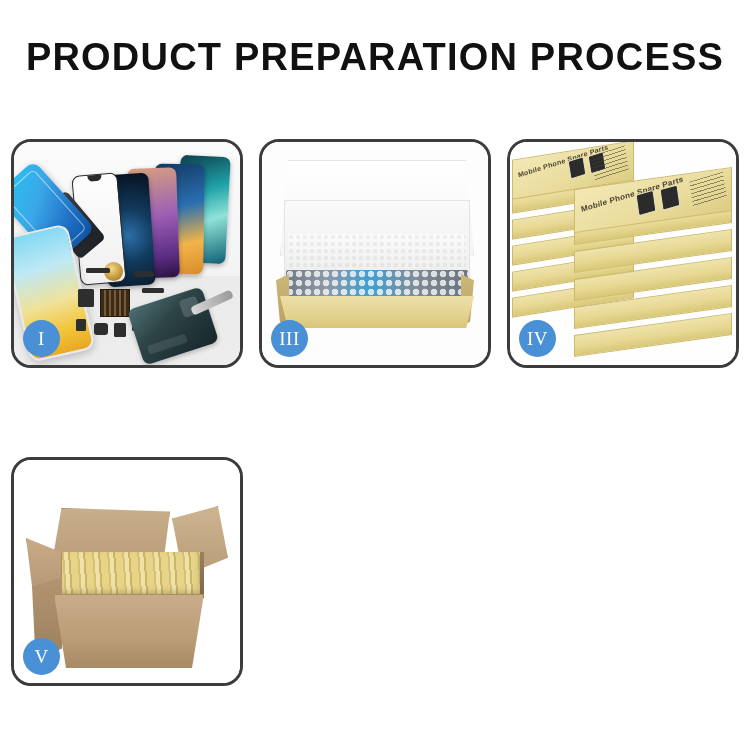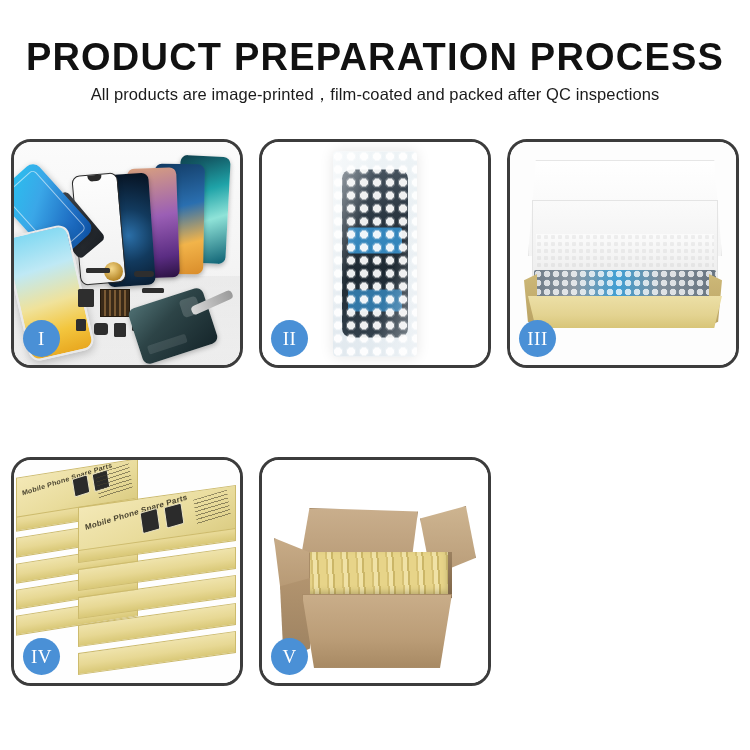--- a/index.html
+++ b/index.html
@@ -531,21 +531,20 @@
     background: rgba(110,88,60,0.55);
   }
 </style>
 </head>
 <body>
 
 <div class="page">
 
   <div class="header">
     <div class="page-title">PRODUCT PREPARATION PROCESS</div>
-    <div class="page-subtitle">All products are image-printed，film-coated and packed after QC inspections</div>
   </div>
 
   <div class="grid">
 
     <div class="panel">
       <div class="panel-scene">
         <div class="p1-bg"></div>
         <div class="p1-shadowband"></div>
 
         <div class="ph ph-teal"></div>
@@ -567,31 +566,20 @@
         <div class="pt" style="left:62px; bottom:34px; width:10px; height:12px;"></div>
         <div class="pt" style="left:80px; bottom:30px; width:14px; height:12px; border-radius:3px;"></div>
         <div class="pt" style="left:100px; bottom:28px; width:12px; height:14px;"></div>
         <div class="pt" style="left:118px; bottom:34px; width:11px; height:13px;"></div>
         <div class="p1-chassis"></div>
         <div class="p1-tool"></div>
       </div>
       <div class="badge">I</div>
     </div>
 
-    <div class="panel">
-      <div class="panel-scene">
-        <div class="p2-bg"></div>
-        <div class="p2-wrap">
-          <div class="p2-phone"></div>
-        </div>
-        <div class="p2-bubbles"></div>
-        <div class="p2-sheen"></div>
-      </div>
-      <div class="badge">II</div>
-    </div>
 
     <div class="panel">
       <div class="panel-scene">
         <div class="p3-bg"></div>
         <div class="p3-lid"></div>
         <div class="p3-inner"></div>
         <div class="p3-foam"></div>
         <div class="p3-contents"></div>
         <div class="p3-sideL"></div>
         <div class="p3-sideR"></div>

